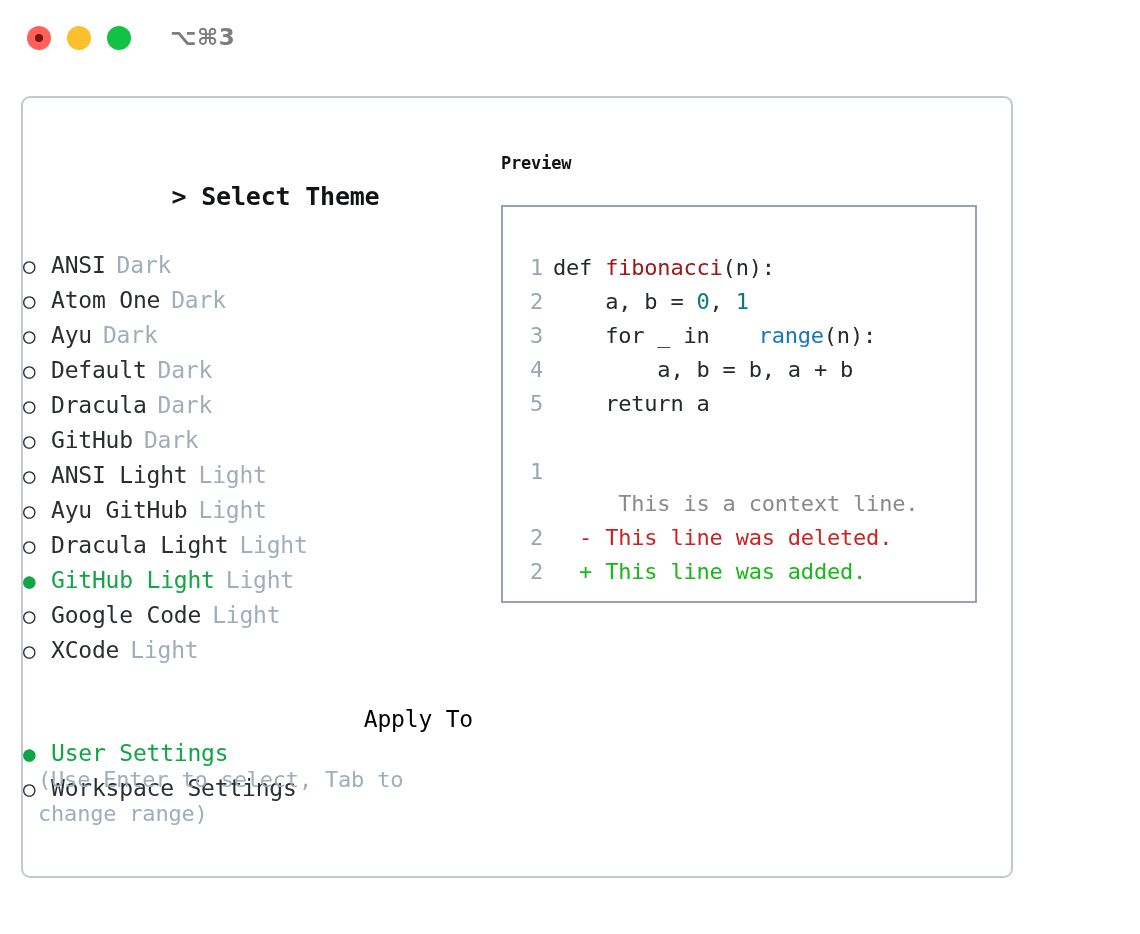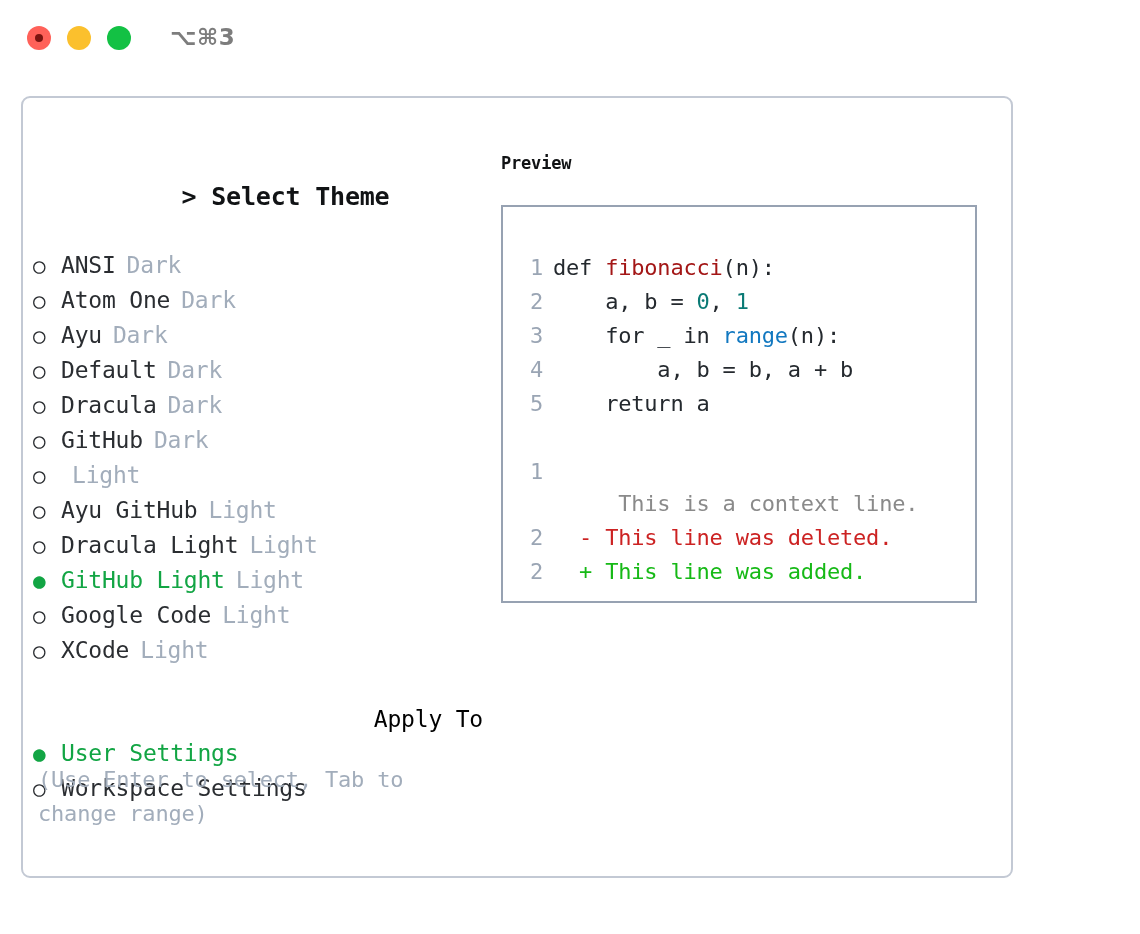--- a/index.html
+++ b/index.html
@@ -86,21 +86,21 @@
 
   #card-inner {
     position: relative;
     width: 100%;
     height: 100%;
   }
 
   
   #left-col {
     position: absolute;
-    left: 10px;
+    left: 0;
     top: 48px;
     width: 450px;
   }
 
   .list-header {
     font-size: 25px;
     font-weight: 700;
     color: #111315;
     line-height: 34px;
     white-space: pre;
@@ -199,21 +199,21 @@
     text-align: right;
     color: #9aa5b4;
     padding-right: 10px;
   }
   .code-text { color: #24292e; }
 
   .blank-line { height: 34px; }
 
   .tok-fn   { color: #a31616; }
   .tok-num  { color: #0a7a75; }
-  .tok-call { color: #1278c0; }
+  .tok-call { color: #1278c0; margin-left: 36px; }
 
   .diff-ctx { color: #8a8a8a; margin-top: 32px; }
   .diff-del { color: #cc2222; }
   .diff-add { color: #16b916; }
 </style>
 </head>
 <body>
 
 <div id="window">
 
@@ -235,21 +235,21 @@
           <span class="caret">&gt;</span><span> </span><span>Select Theme</span>
         </div>
 
         <div id="theme-list">
             <div class="theme-row"><span class="bullet">○</span><span class="row-label">ANSI</span><span class="row-tag">Dark</span></div>
             <div class="theme-row"><span class="bullet">○</span><span class="row-label">Atom One</span><span class="row-tag">Dark</span></div>
             <div class="theme-row"><span class="bullet">○</span><span class="row-label">Ayu</span><span class="row-tag">Dark</span></div>
             <div class="theme-row"><span class="bullet">○</span><span class="row-label">Default</span><span class="row-tag">Dark</span></div>
             <div class="theme-row"><span class="bullet">○</span><span class="row-label">Dracula</span><span class="row-tag">Dark</span></div>
             <div class="theme-row"><span class="bullet">○</span><span class="row-label">GitHub</span><span class="row-tag">Dark</span></div>
-            <div class="theme-row"><span class="bullet">○</span><span class="row-tag">Light</span></div>
+            <div class="theme-row"><span class="bullet">○</span><span class="row-label">ANSI Light</span><span class="row-tag">Light</span></div>
             <div class="theme-row"><span class="bullet">○</span><span class="row-label">Ayu GitHub</span><span class="row-tag">Light</span></div>
             <div class="theme-row"><span class="bullet">○</span><span class="row-label">Dracula Light</span><span class="row-tag">Light</span></div>
             <div class="theme-row selected"><span class="bullet">●</span><span class="row-label">GitHub Light</span><span class="row-tag">Light</span></div>
             <div class="theme-row"><span class="bullet">○</span><span class="row-label">Google Code</span><span class="row-tag">Light</span></div>
             <div class="theme-row"><span class="bullet">○</span><span class="row-label">XCode</span><span class="row-tag">Light</span></div>
           </div>
 
         <div class="section-gap"></div>
 
         <div class="apply-header">Apply To</div>

